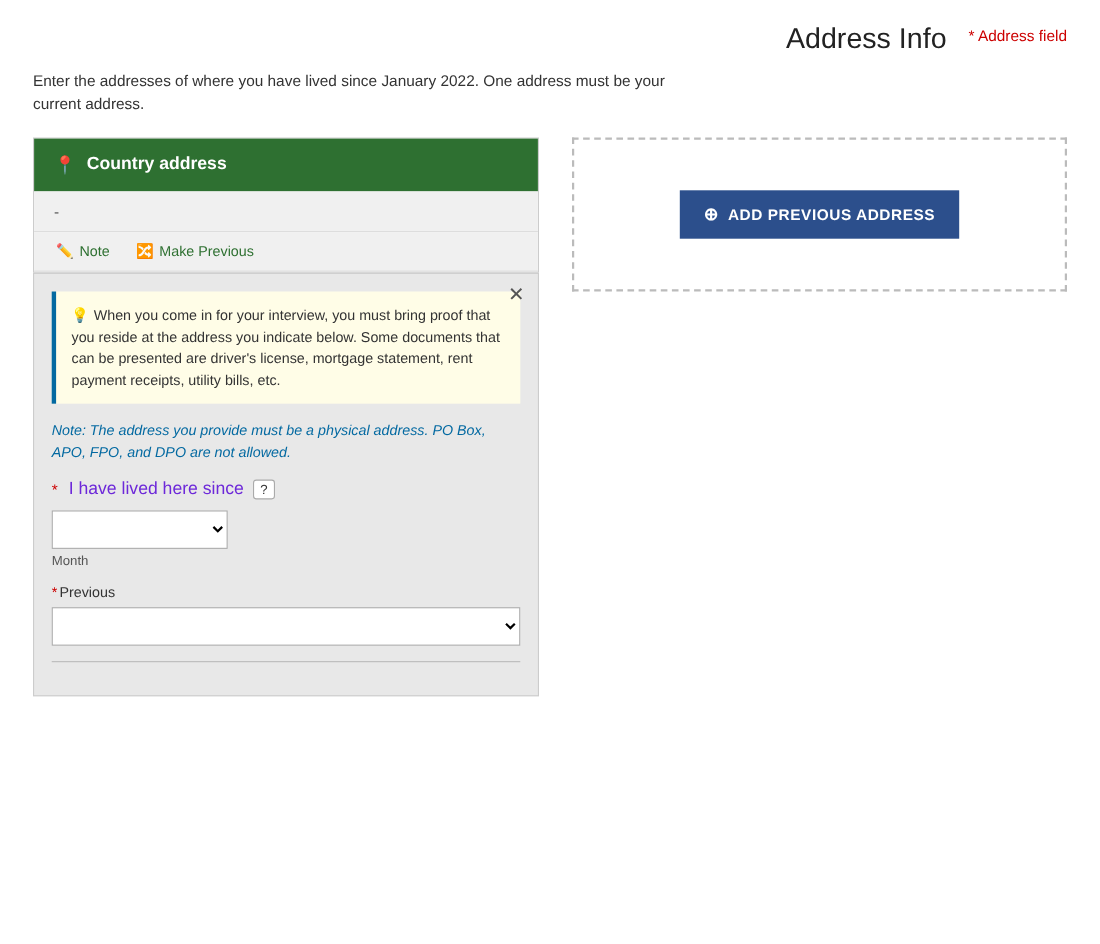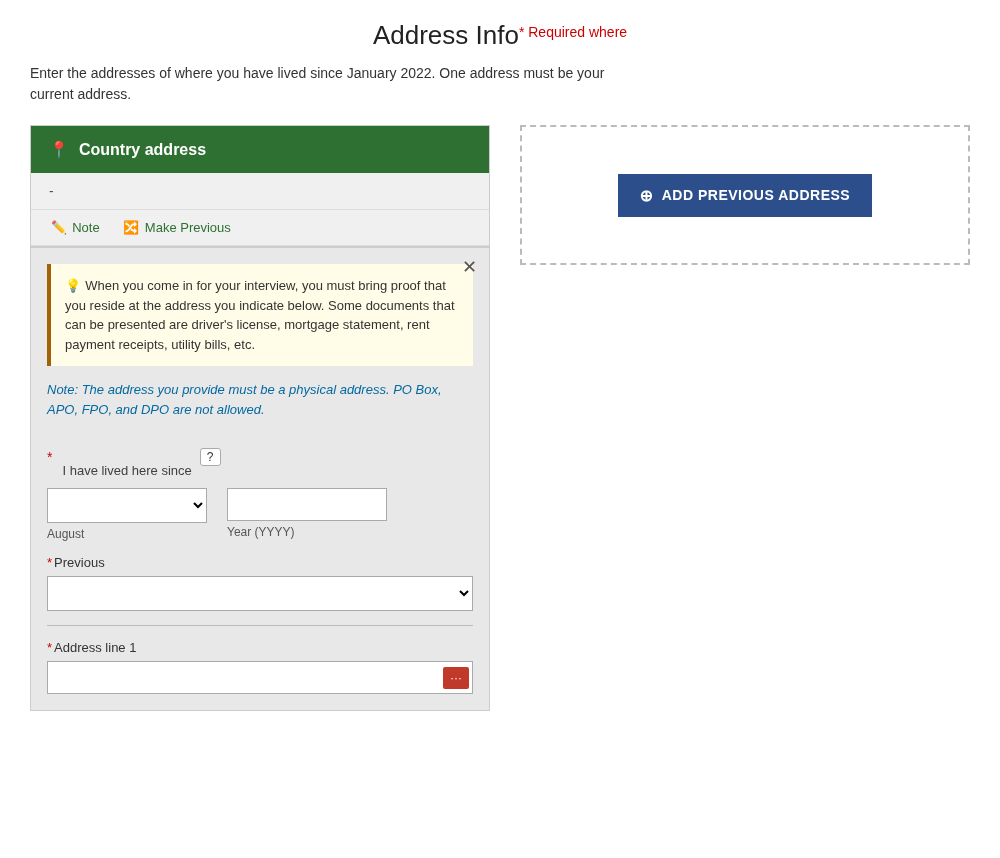--- a/index.html
+++ b/index.html
@@ -5,23 +5,24 @@
     * { box-sizing: border-box; margin: 0; padding: 0; }
     body {
       font-family: Arial, sans-serif;
       background: #fff;
       color: #333;
       font-size: 14px;
       padding: 20px 30px;
     }
     .page-header {
       display: flex;
-      justify-content: center;
+      justify-content: flex-end;
       align-items: flex-start;
       margin-bottom: 12px;
+      gap: 20px;
     }
     .page-title {
       font-size: 26px;
       font-weight: 400;
       color: #222;
     }
     .required-note {
       color: #c00;
       font-size: 14px;
       padding-top: 4px;
@@ -105,21 +106,21 @@
       right: 12px;
       background: none;
       border: none;
       font-size: 18px;
       cursor: pointer;
       color: #555;
       line-height: 1;
     }
     .tip-box {
       background: #fffde7;
-      border-left: 4px solid #a16207;
+      border-left: 4px solid #0369a1;
       padding: 12px 14px;
       margin-bottom: 14px;
       font-size: 13px;
       line-height: 1.5;
       color: #333;
     }
     .tip-box .bulb {
       margin-right: 4px;
     }
     .note-text {
@@ -129,23 +130,22 @@
       margin-bottom: 16px;
       line-height: 1.5;
     }
     .field-row {
       display: flex;
       align-items: center;
       gap: 8px;
       margin-bottom: 10px;
     }
     .field-label {
-      font-size: 13px;
-      color: #404040;
-      margin-top: 28px;
+      font-size: 16px;
+      color: #6d28d9;
     }
     .required-star {
       color: #c00;
       margin-right: 2px;
     }
     .help-btn {
       background: #fff;
       border: 1px solid #aaa;
       border-radius: 3px;
       padding: 1px 6px;
@@ -253,21 +253,21 @@
     }
     .plus-circle {
       font-size: 16px;
     }
   </style>
 </head>
 <body>
 
 <div class="page-header">
   <h1 class="page-title">Address Info</h1>
-  <span class="required-note">* Required where</span>
+  <span class="required-note">* Address field</span>
 </div>
 
 <p class="subtitle">Enter the addresses of where you have lived since January 2022. One address must be your current address.</p>
 
 <div class="main-layout">
 
   <div class="left-panel">
     <div class="current-address-card">
       <div class="current-address-header">
         <span class="pin-icon">📍</span>
@@ -311,53 +311,38 @@
             <option value="4">April</option>
             <option value="5">May</option>
             <option value="6">June</option>
             <option value="7">July</option>
             <option value="8">August</option>
             <option value="9">September</option>
             <option value="10">October</option>
             <option value="11">November</option>
             <option value="12">December</option>
           </select>
-          <span class="date-field-label">August</span>
-        </div>
-        <div class="date-field-group">
-          <input type="text" class="year-input" style="">
-          <span class="date-field-label">Year (YYYY)</span>
+          <span class="date-field-label">Month</span>
         </div>
       </div>
 
       <div class="country-section">
         <div class="country-label">
           <span class="required-star">*</span><span>Previous</span>
         </div>
         <select class="country-select">
           <option value=""></option>
           <option value="US">United States</option>
           <option value="CA">Canada</option>
           <option value="MX">Mexico</option>
         </select>
       </div>
 
       <hr class="divider">
 
-      <div class="address-line-section">
-        <div class="address-line-label">
-          <span class="required-star">*</span><span>Address line 1</span>
-        </div>
-        <div class="address-line-input-wrap">
-          <input type="text" class="address-input" style="">
-          <button class="address-input-btn">
-            <span>···</span>
-          </button>
-        </div>
-      </div>
     </div>
   </div>
 
   <div class="right-panel">
     <button class="add-prev-btn">
       <span class="plus-circle">⊕</span>
       <span>ADD PREVIOUS ADDRESS</span>
     </button>
   </div>
 </div>

